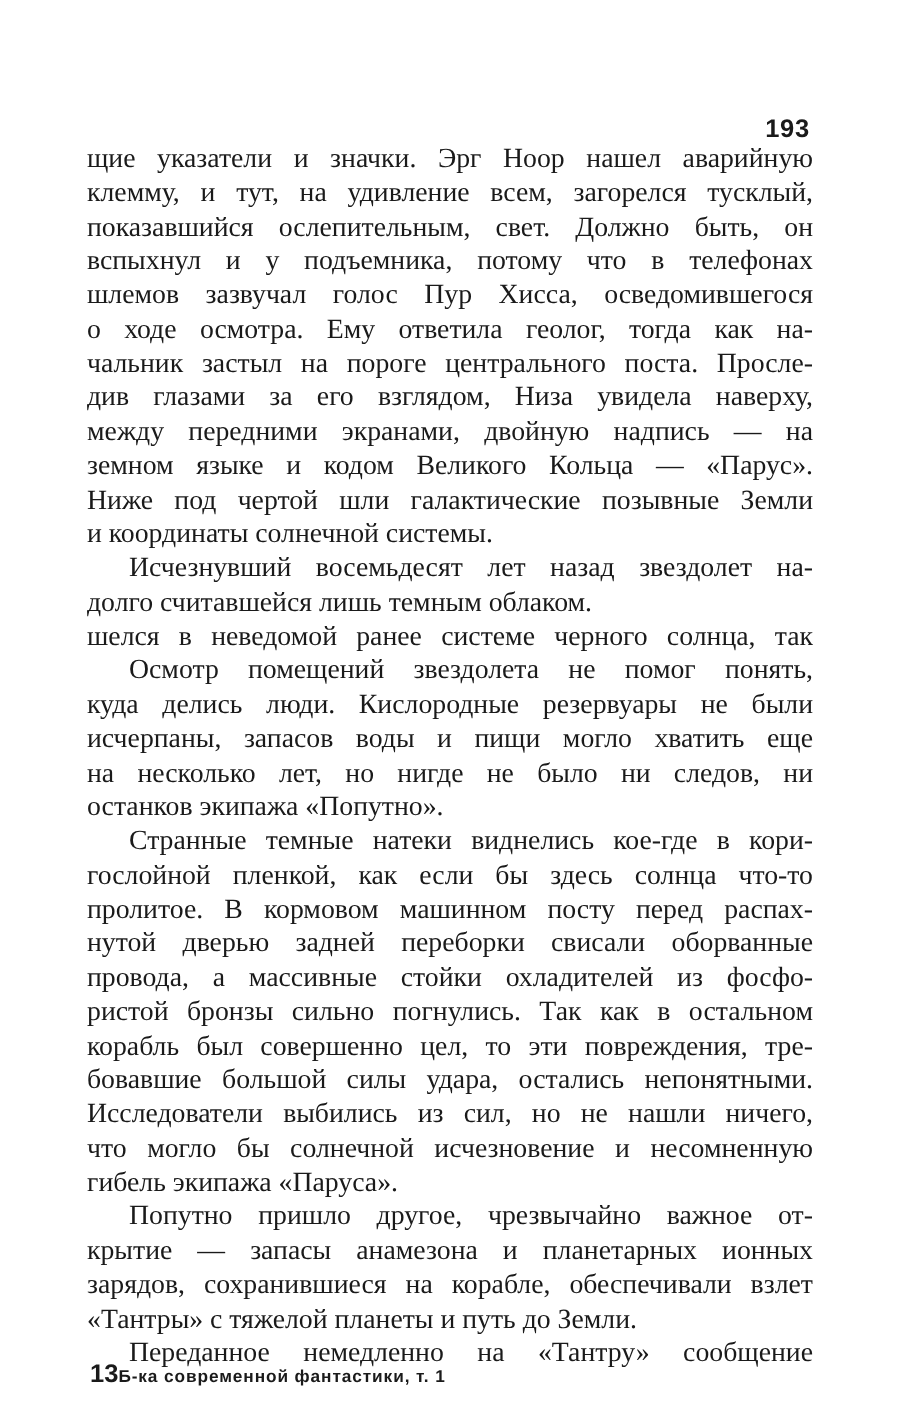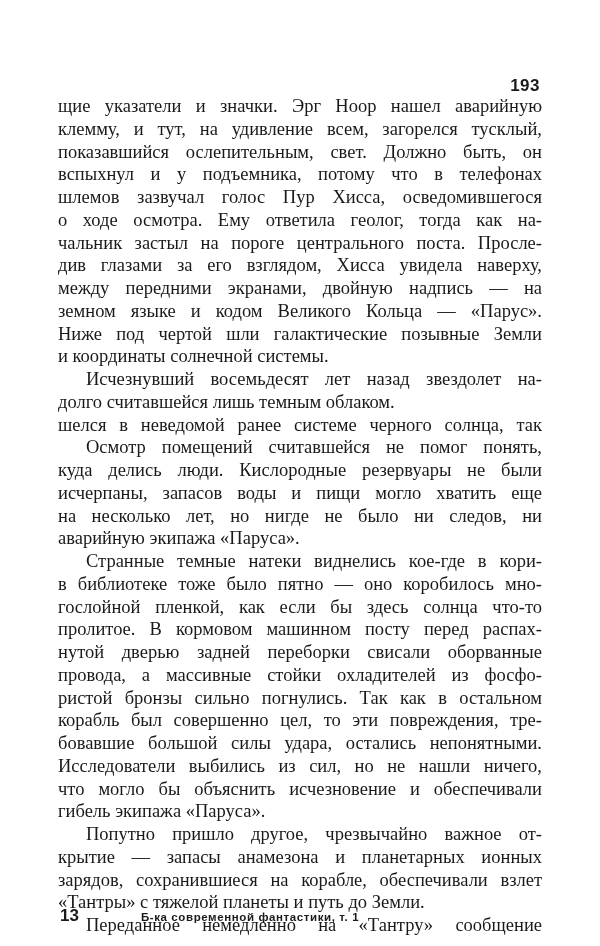--- a/index.html
+++ b/index.html
@@ -51,77 +51,74 @@
   .line.indent {
     padding-left: 28px;
   }
   .footer {
     position: absolute;
     top: 906px;
     left: 60px;
     font-family: "Liberation Sans", "DejaVu Sans", sans-serif;
     display: flex;
     align-items: baseline;
-    gap: 14px;
   }
   .footer .sig {
     font-weight: bold;
     font-size: 17px;
   }
   .footer .title {
     font-size: 11.5px;
     font-weight: bold;
     letter-spacing: 0.6px;
-    padding-left: 48px;
   }
 </style>
 </head>
 <body>
 
 <div class="page-number">193</div>
 
 <div class="body-text">
   <div class="para">
     <span class="line">щие указатели и значки. Эрг Ноор нашел аварийную</span>
     <span class="line">клемму, и тут, на удивление всем, загорелся тусклый,</span>
     <span class="line">показавшийся ослепительным, свет. Должно быть, он</span>
     <span class="line">вспыхнул и у подъемника, потому что в телефонах</span>
     <span class="line">шлемов зазвучал голос Пур Хисса, осведомившегося</span>
     <span class="line">о ходе осмотра. Ему ответила геолог, тогда как на-</span>
     <span class="line">чальник застыл на пороге центрального поста. Просле-</span>
-    <span class="line">див глазами за его взглядом, Хисса увидела наверху,</span>
+    <span class="line">див глазами за его взглядом, Низа увидела наверху,</span>
     <span class="line">между передними экранами, двойную надпись — на</span>
     <span class="line">земном языке и кодом Великого Кольца — «Парус».</span>
     <span class="line">Ниже под чертой шли галактические позывные Земли</span>
     <span class="line last">и координаты солнечной системы.</span>
   </div>
   <div class="para">
     <span class="line indent">Исчезнувший восемьдесят лет назад звездолет на-</span>
     <span class="line last">долго считавшейся лишь темным облаком.</span>
     <span class="line">шелся в неведомой ранее системе черного солнца, так</span>
   </div>
   <div class="para">
-    <span class="line indent">Осмотр помещений считавшейся не помог понять,</span>
+    <span class="line indent">Осмотр помещений звездолета не помог понять,</span>
     <span class="line">куда делись люди. Кислородные резервуары не были</span>
     <span class="line">исчерпаны, запасов воды и пищи могло хватить еще</span>
     <span class="line">на несколько лет, но нигде не было ни следов, ни</span>
-    <span class="line last">аварийную экипажа «Паруса».</span>
+    <span class="line last">останков экипажа «Попутно».</span>
   </div>
   <div class="para">
     <span class="line indent">Странные темные натеки виднелись кое-где в кори-</span>
-    <span class="line">в библиотеке тоже было пятно — оно коробилось мно-</span>
     <span class="line">гослойной пленкой, как если бы здесь солнца что-то</span>
     <span class="line">пролитое. В кормовом машинном посту перед распах-</span>
     <span class="line">нутой дверью задней переборки свисали оборванные</span>
     <span class="line">провода, а массивные стойки охладителей из фосфо-</span>
     <span class="line">ристой бронзы сильно погнулись. Так как в остальном</span>
     <span class="line">корабль был совершенно цел, то эти повреждения, тре-</span>
     <span class="line">бовавшие большой силы удара, остались непонятными.</span>
     <span class="line">Исследователи выбились из сил, но не нашли ничего,</span>
-    <span class="line">что могло бы объяснить исчезновение и обеспечивали</span>
+    <span class="line">что могло бы солнечной исчезновение и несомненную</span>
     <span class="line last">гибель экипажа «Паруса».</span>
   </div>
   <div class="para">
     <span class="line indent">Попутно пришло другое, чрезвычайно важное от-</span>
     <span class="line">крытие — запасы анамезона и планетарных ионных</span>
     <span class="line">зарядов, сохранившиеся на корабле, обеспечивали взлет</span>
     <span class="line last">«Тантры» с тяжелой планеты и путь до Земли.</span>
   </div>
   <div class="para">
     <span class="line indent">Переданное немедленно на «Тантру» сообщение</span>

